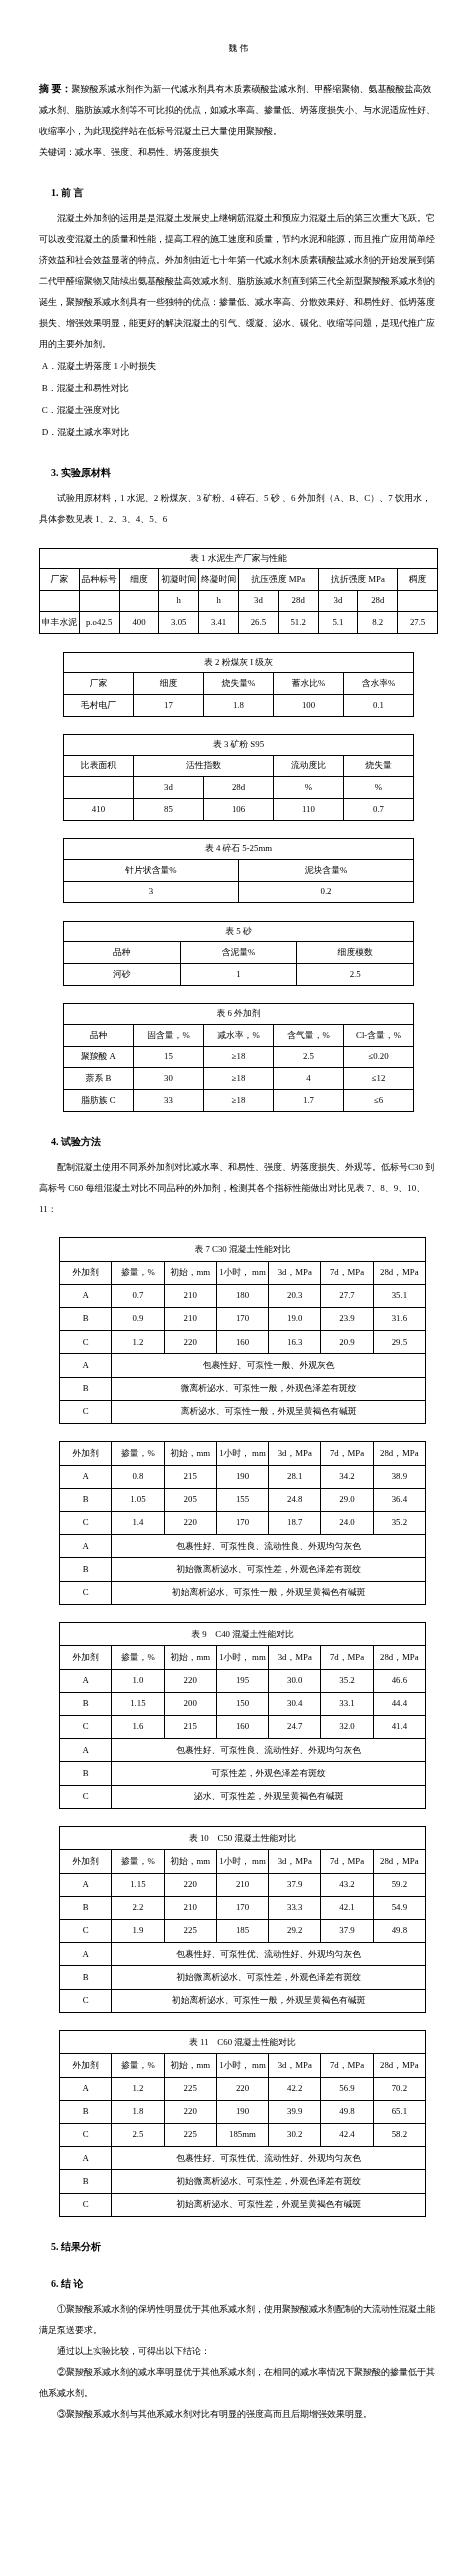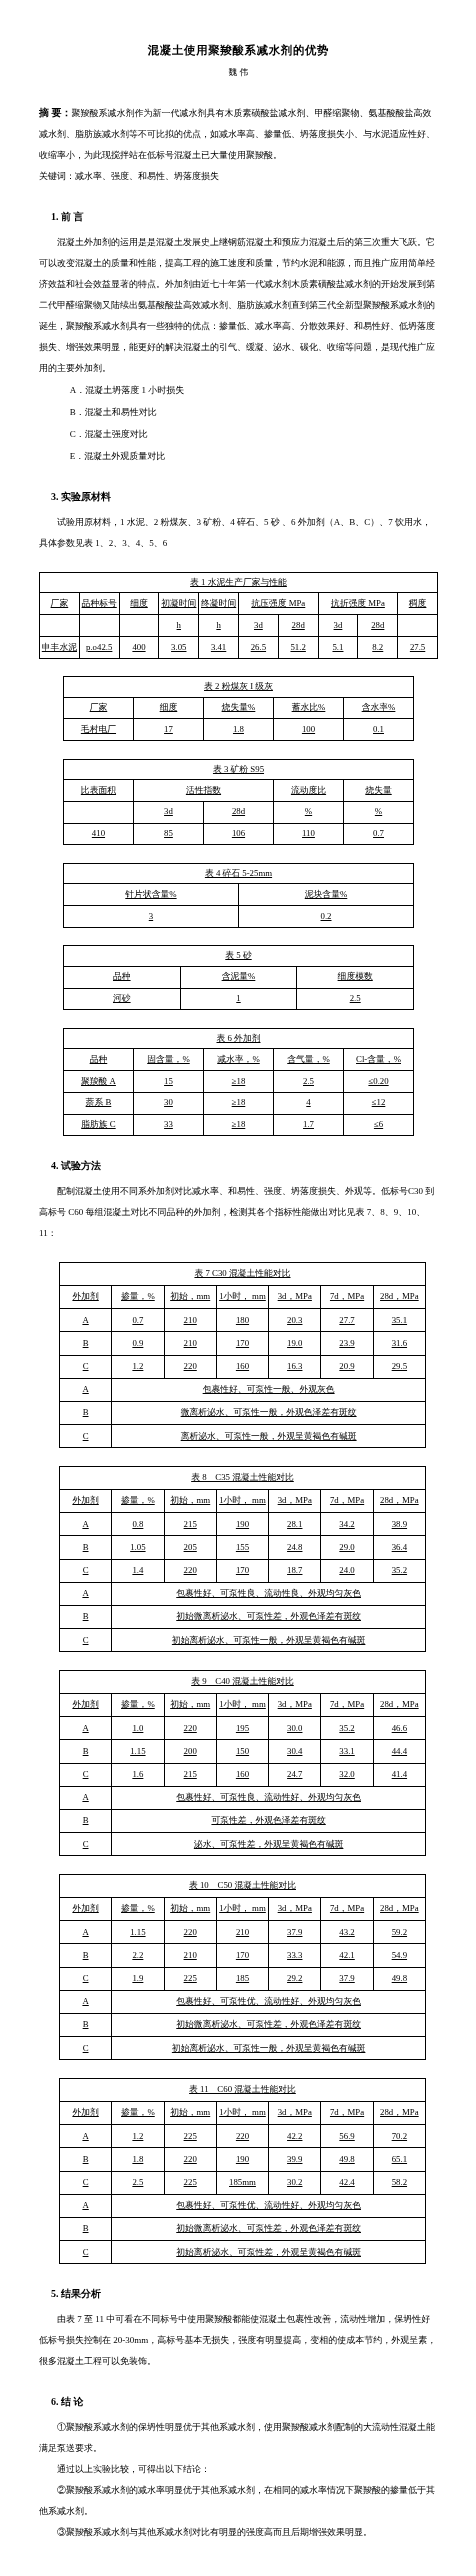--- a/index.html
+++ b/index.html
@@ -7,49 +7,48 @@
        font-family:"Liberation Serif","DejaVu Serif",serif;color:#000;}
   .page{width:477px;height:2576px;box-sizing:border-box;padding:43px 39px 0 39px;}
   .doc-title{text-align:center;font-size:11.4px;font-weight:bold;margin:0 0 9.4px 0;letter-spacing:0.7px;}
   .author{text-align:center;font-size:8.8px;margin:0 0 23px 0;}
   p{margin:0;font-size:9px;line-height:21px;}
   .abs{margin-top:4px;}
   .abs .lbl{font-weight:bold;font-size:10px;}
   .kw{margin-bottom:17.5px;}
   h2{font-size:10px;font-weight:bold;margin:23px 0 8px 12px;}
   .indent{text-indent:2em;}
-  .item{padding-left:2.7px;line-height:22px;margin-left:28px;}
-  .tblwrap{margin:17.5px 0;text-decoration:underline;}
+  .item{padding-left:2.7px;line-height:22px;}
+  .tblwrap{margin:17.5px 0;}
   table{border-collapse:collapse;table-layout:fixed;font-size:8.8px;}
   td{border:0.7px solid #000;text-align:center;vertical-align:middle;
      padding:4.7px 1.3px;word-break:break-all;line-height:11.4px;}
   td.ttl{padding:4px 1.3px;}
   .t-full{width:100%;}
   .t-mid{width:88%;margin:0 auto;border-radius:22px;}
   .t-perf{width:92%;margin-left:5%;}
   .t-perf td{padding:5.4px 1.3px;}
 </style>
 </head>
 <body>
 
 <div class="page">
 
-  <div class="doc-title">混凝土使用聚羧酸系减水剂的优势</div>
   <div class="author">魏  伟</div>
 
   <p class="abs"><span class="lbl">摘 要：</span><span>聚羧酸系减水剂作为新一代减水剂具有木质素磺酸盐减水剂、甲醛缩聚物、氨基酸酸盐高效减水剂、脂肪族减水剂等不可比拟的优点，如减水率高、掺量低、坍落度损失小、与水泥适应性好、收缩率小，为此现搅拌站在低标号混凝土已大量使用聚羧酸。</span></p>
   <p class="kw">关键词：减水率、强度、和易性、坍落度损失</p>
 
   <h2>1. 前 言</h2>
   <p class="indent">混凝土外加剂的运用是是混凝土发展史上继钢筋混凝土和预应力混凝土后的第三次重大飞跃。它可以改变混凝土的质量和性能，提高工程的施工速度和质量，节约水泥和能源，而且推广应用简单经济效益和社会效益显著的特点。外加剂由近七十年第一代减水剂木质素磺酸盐减水剂的开始发展到第二代甲醛缩聚物又陆续出氨基酸酸盐高效减水剂、脂肪族减水剂直到第三代全新型聚羧酸系减水剂的诞生，聚羧酸系减水剂具有一些独特的优点：掺量低、减水率高、分散效果好、和易性好、低坍落度损失、增强效果明显，能更好的解决混凝土的引气、缓凝、泌水、碳化、收缩等问题，是现代推广应用的主要外加剂。</p>
 
   <p class="item">A．混凝土坍落度 1 小时损失</p>
   <p class="item">B．混凝土和易性对比</p>
   <p class="item">C．混凝土强度对比</p>
-  <p class="item">E．混凝土外观质量对比</p>
+  <p class="item">D．混凝土减水率对比</p>
 
   <h2>3. 实验原材料</h2>
   <p class="indent">试验用原材料，1 水泥、2 粉煤灰、3 矿粉、4 碎石、5 砂 、6 外加剂（A、B、C）、7 饮用水，具体参数见表 1、2、3、4、5、6</p>
 
   <div class="tblwrap">
       <table class="t-full">
         <tbody>
           <tr>
             <td colspan="10" class="ttl">表 1 水泥生产厂家与性能</td>
           </tr>
@@ -273,23 +272,20 @@
             <td>C</td>
             <td colspan="6">离析泌水、可泵性一般，外观呈黄褐色有碱斑</td>
           </tr>
         </tbody>
       </table>
     </div>
   <div class="tblwrap">
       <table class="t-perf">
         <tbody>
           <tr>
-            <td colspan="7" class="ttl">表 8　C35 混凝土性能对比</td>
-          </tr>
-          <tr>
             <td>外加剂</td>
             <td>掺量，%</td>
             <td>初始，mm</td>
             <td>1小时， mm</td>
             <td>3d，MPa</td>
             <td>7d，MPa</td>
             <td>28d，MPa</td>
           </tr>
           <tr>
             <td>A</td>
@@ -499,21 +495,20 @@
           </tr>
           <tr>
             <td>C</td>
             <td colspan="6">初始离析泌水、可泵性差，外观呈黄褐色有碱斑</td>
           </tr>
         </tbody>
       </table>
     </div>
 
   <h2>5. 结果分析</h2>
-  <p class="indent">由表 7 至 11 中可看在不同标号中使用聚羧酸都能使混凝土包裹性改善，流动性增加，保坍性好低标号损失控制在 20-30mm，高标号基本无损失，强度有明显提高，变相的使成本节约，外观呈素，很多混凝土工程可以免装饰。</p>
 
   <h2>6. 结  论</h2>
   <p class="indent">①聚羧酸系减水剂的保坍性明显优于其他系减水剂，使用聚羧酸减水剂配制的大流动性混凝土能满足泵送要求。</p>
   <p class="indent">通过以上实验比较，可得出以下结论：</p>
   <p class="indent">②聚羧酸系减水剂的减水率明显优于其他系减水剂，在相同的减水率情况下聚羧酸的掺量低于其他系减水剂。</p>
   <p class="indent">③聚羧酸系减水剂与其他系减水剂对比有明显的强度高而且后期增强效果明显。</p>
 
 </div>
 
 

